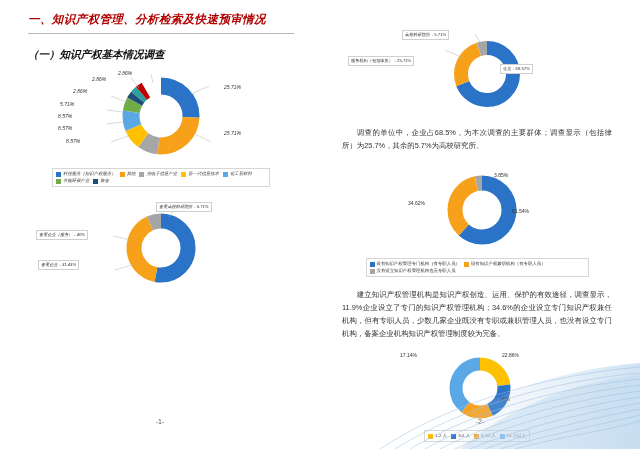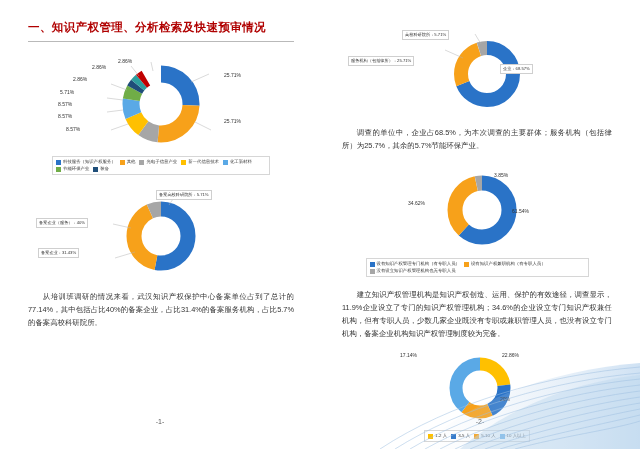--- a/index.html
+++ b/index.html
@@ -19,21 +19,21 @@
     overflow:hidden;pointer-events:none;
   }
   .cols{
     position:absolute;left:0;top:0;width:640px;height:415px;
     display:flex;
   }
   .col{
     position:relative;
     box-sizing:border-box;
   }
-  .col-left{width:320px;padding:16px 26px 0 28px;}
+  .col-left{width:320px;padding:8px 26px 0 28px;font-style:italic;}
   .col-right{width:320px;padding:16px 28px 0 22px;}
 
   h1.sec-title{
     font-size:11.5px;color:#b00000;font-weight:bold;margin:4px 0 0 0;
     letter-spacing:.4px;
   }
   .title-rule{
     height:1px;background:#b9b9b9;margin:6px 0 14px 0;width:100%;
   }
   h2.sub-title{
@@ -74,20 +74,21 @@
 
 <div class="page">
 
   <div class="cols">
 
     <div class="col col-left">
 
       <h1 class="sec-title">一、知识产权管理、分析检索及快速预审情况</h1>
       <div class="title-rule"></div>
 
+      <h2 class="sub-title">（一）知识产权基本情况调查</h2>
 
       <div class="chart-block" style="height:120px;">
         <div class="donut-wrap">
           <svg width="260" height="96" viewBox="0 0 260 96">
             <g transform="translate(130,48)">
 
               <circle r="30" fill="none" stroke="#2a73c7" stroke-width="17" stroke-dasharray="48.4 140.1" transform="rotate(-90)"></circle>
               <circle r="30" fill="none" stroke="#f7a11a" stroke-width="17" stroke-dasharray="48.4 140.1" stroke-dashoffset="-48.4" transform="rotate(-90)"></circle>
               <circle r="30" fill="none" stroke="#a6a6a6" stroke-width="17" stroke-dasharray="16.2 172.3" stroke-dashoffset="-96.8" transform="rotate(-90)"></circle>
               <circle r="30" fill="none" stroke="#ffc000" stroke-width="17" stroke-dasharray="16.2 172.3" stroke-dashoffset="-113.0" transform="rotate(-90)"></circle>
@@ -162,21 +163,20 @@
               <line x1="-30" y1="-8" x2="-48" y2="-12" stroke="#b5b5b5" stroke-width="0.5"></line>
               <line x1="-26" y1="16" x2="-46" y2="22" stroke="#b5b5b5" stroke-width="0.5"></line>
             </g>
           </svg>
         </div>
         <div class="callout" style="left:128px;top:0px;">备案高校科研院所：5.71%</div>
         <div class="callout" style="left:8px;top:28px;">备案企业（服务）：40%</div>
         <div class="callout" style="left:10px;top:58px;">备案企业：31.43%</div>
       </div>
 
-      <p class="para">从培训班调研的情况来看，武汉知识产权保护中心备案单位占到了总计的77.14%，其中包括占比40%的备案企业，占比31.4%的备案服务机构，占比5.7%的备案高校科研院所。</p>
     </div>
 
     <div class="col col-right">
 
       <div class="chart-block" style="height:88px;margin-top:14px;">
         <div class="donut-wrap">
           <svg width="250" height="84" viewBox="0 0 250 84">
             <g transform="translate(135,44)">
               <circle r="26" fill="none" stroke="#2a73c7" stroke-width="14" stroke-dasharray="112.0 51.4" transform="rotate(-90)"></circle>
               <circle r="26" fill="none" stroke="#f7a11a" stroke-width="14" stroke-dasharray="42.0 121.4" stroke-dashoffset="-112.0" transform="rotate(-90)"></circle>
@@ -185,21 +185,21 @@
               <line x1="-24" y1="-16" x2="-42" y2="-24" stroke="#b5b5b5" stroke-width="0.5"></line>
               <line x1="-6" y1="-30" x2="-12" y2="-40" stroke="#b5b5b5" stroke-width="0.5"></line>
             </g>
           </svg>
         </div>
         <div class="callout" style="left:158px;top:34px;">企业：68.57%</div>
         <div class="callout" style="left:6px;top:26px;">服务机构（包括律所）：25.71%</div>
         <div class="callout" style="left:60px;top:0px;">高校科研院所：5.71%</div>
       </div>
 
-      <p class="para">调查的单位中，企业占68.5%，为本次调查的主要群体；服务机构（包括律所）为25.7%，其余的5.7%节能环保产业。</p>
+      <p class="para">调查的单位中，企业占68.5%，为本次调查的主要群体；调查显示（包括律所）为25.7%，其余的5.7%为高校研究所。</p>
 
       <div class="chart-block" style="height:116px;margin-top:12px;">
         <div class="donut-wrap">
           <svg width="250" height="90" viewBox="0 0 250 90">
             <g transform="translate(130,46)">
               <circle r="27" fill="none" stroke="#2a73c7" stroke-width="15" stroke-dasharray="104.4 65.3" transform="rotate(-90)"></circle>
               <circle r="27" fill="none" stroke="#f7a11a" stroke-width="15" stroke-dasharray="58.7 111.0" stroke-dashoffset="-104.4" transform="rotate(-90)"></circle>
               <circle r="27" fill="none" stroke="#a6a6a6" stroke-width="15" stroke-dasharray="6.5 163.2" stroke-dashoffset="-163.2" transform="rotate(-90)"></circle>
             </g>
           </svg>

